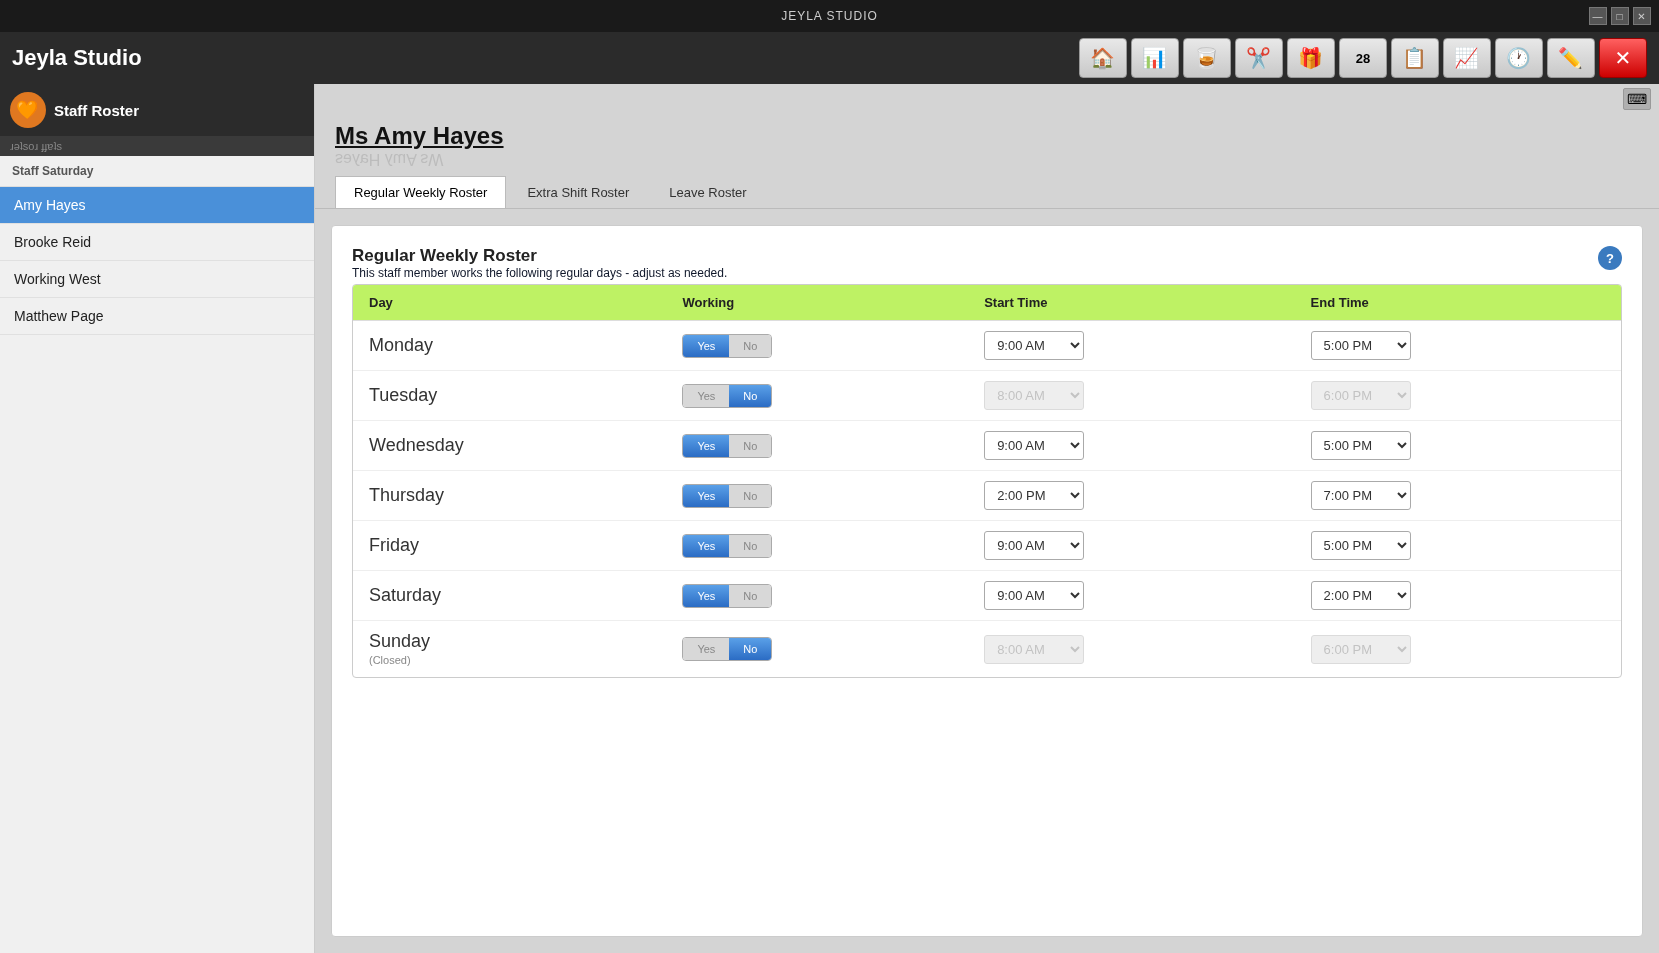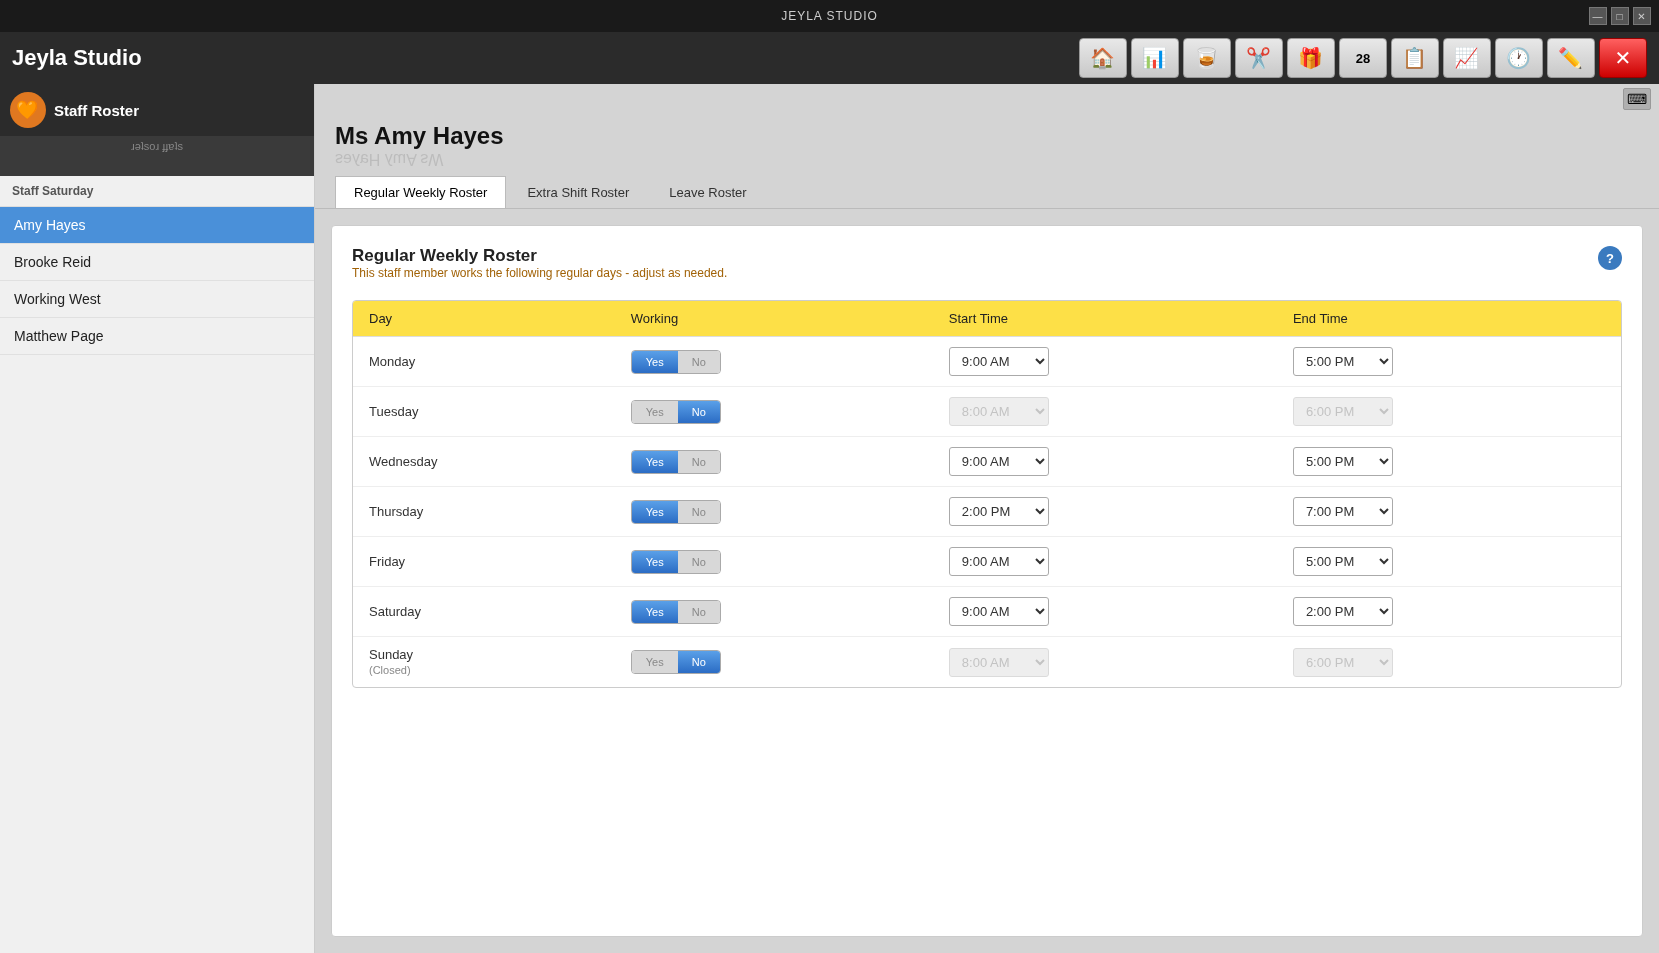--- a/index.html
+++ b/index.html
@@ -105,26 +105,25 @@
       justify-content: center;
       font-size: 18px;
     }
     .sidebar-logo-text {
       color: white;
       font-size: 15px;
       font-weight: bold;
     }
     .sidebar-ghost {
       background: #3a3a3a;
-      height: 40px;
+      height: 20px;
       padding: 4px 10px;
       color: #aaa;
       font-size: 11px;
       overflow: hidden;
-      text-align: center;
     }
     .staff-members-label {
       padding: 8px 12px;
       font-size: 12px;
       color: #555;
       font-weight: bold;
       background: #f0f0f0;
       border-bottom: 1px solid #ddd;
     }
     .staff-list {
@@ -170,20 +169,21 @@
     }
 
     .staff-name-header {
       padding: 8px 20px 4px 20px;
       background: #d4d4d4;
     }
     .staff-name-header h2 {
       font-size: 24px;
       font-weight: bold;
       color: #111;
+      text-decoration: underline;
     }
     .staff-name-ghost {
       color: #999;
       font-size: 16px;
       transform: scaleY(-1);
       display: block;
       height: 18px;
       overflow: hidden;
       opacity: 0.4;
     }
@@ -229,22 +229,22 @@
       align-items: flex-start;
       margin-bottom: 4px;
     }
     .roster-title {
       font-size: 17px;
       font-weight: bold;
       color: #222;
     }
     .roster-subtitle {
       font-size: 12px;
-      color: #a16207;
-      margin-bottom: 16px;
+      color: #0f172a;
+      margin-bottom: 0;
     }
     .help-icon {
       width: 24px;
       height: 24px;
       background: #3a7abf;
       border-radius: 50%;
       color: white;
       font-size: 13px;
       font-weight: bold;
       display: flex;
@@ -257,25 +257,25 @@
     .roster-table-wrapper {
       border: 1px solid #ccc;
       border-radius: 4px;
       overflow: hidden;
     }
     .roster-table {
       width: 100%;
       border-collapse: collapse;
     }
     .roster-table thead th {
-      background: #fde047;
+      background: #bef264;
       padding: 10px 16px;
       text-align: left;
       font-size: 13px;
-      font-weight: normal;
+      font-weight: bold;
       color: #222;
       border-bottom: 1px solid #ddd;
     }
     .roster-table tbody tr {
       border-bottom: 1px solid #eee;
     }
     .roster-table tbody tr:last-child { border-bottom: none; }
     .roster-table tbody td {
       padding: 10px 16px;
       font-size: 13px;
@@ -321,21 +321,21 @@
       color: #333;
       min-width: 100px;
       cursor: pointer;
     }
     .time-select.disabled {
       background: #e8e8e8;
       color: #aaa;
       border-color: #ccc;
     }
 
-    .day-label { font-size: 13px; }
+    .day-label { font-size: 18px; }
     .day-sub { font-size: 11px; color: #888; }
   </style>
 </head>
 <body>
 
 <div class="title-bar">
   <span>JEYLA STUDIO</span>
   <div class="title-bar-controls">
     <div class="title-bar-btn">—</div>
     <div class="title-bar-btn">□</div>

